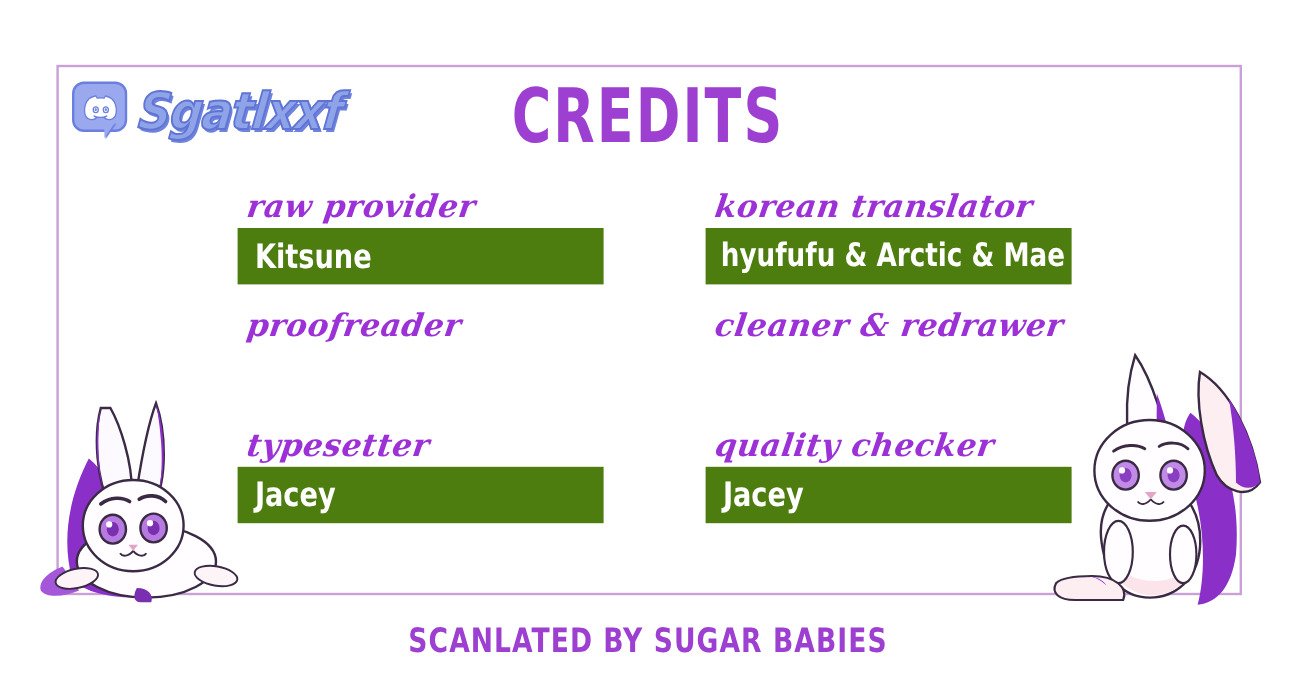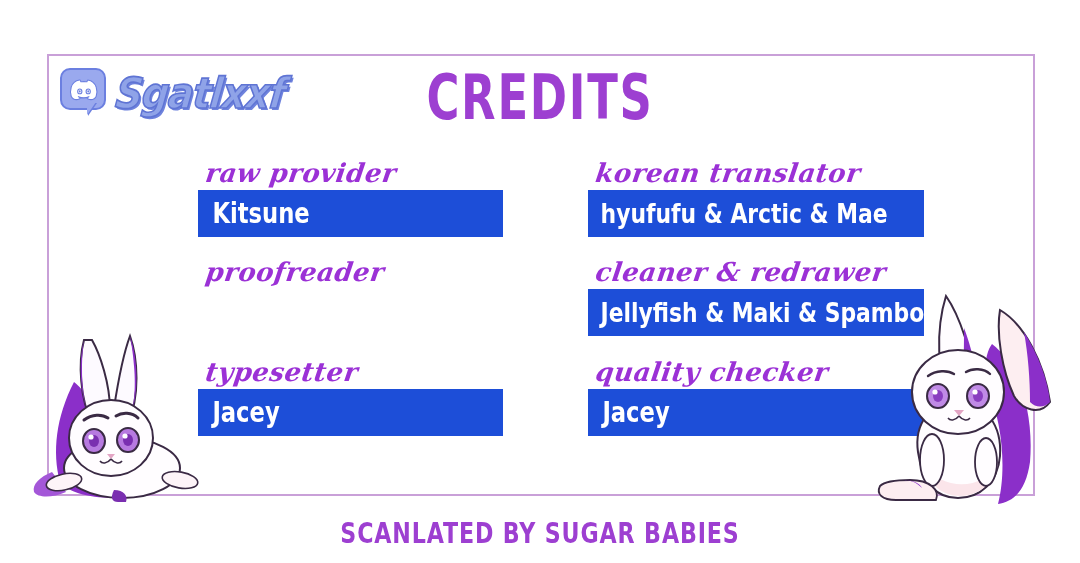--- a/index.html
+++ b/index.html
@@ -117,26 +117,26 @@
     line-height: 1;
     letter-spacing: 0.5px;
     transform: skewX(-8deg);
     transform-origin: left bottom;
     white-space: nowrap;
     margin-left: 6px;
   }
   .name-bar {
     width: 305px;
     height: 47px;
-    background: #1d4ed8;
+    background: #4d7c0f;
     margin-top: 4px;
     display: flex;
     align-items: center;
   }
-  .name-bar.right { width: 336px; }
+  .name-bar.right { width: 305px; }
   .name {
     font-family: "DejaVu Sans Condensed", "Liberation Sans Narrow", "Liberation Sans", sans-serif;
     font-size: 28px;
     font-weight: bold;
     color: #ffffff;
     line-height: 1;
     white-space: nowrap;
     transform: scaleX(0.9);
     transform-origin: left center;
     padding-left: 16px;
@@ -216,23 +216,20 @@
 
     <div class="credit-entry col-right row-1">
       <div class="role">korean translator</div>
       <div class="name-bar right">
         <span class="name wide">hyufufu &amp; Arctic &amp; Mae</span>
       </div>
     </div>
 
     <div class="credit-entry col-right row-2">
       <div class="role">cleaner &amp; redrawer</div>
-      <div class="name-bar right">
-        <span class="name wide">Jellyfish &amp; Maki &amp; Spambo</span>
-      </div>
     </div>
 
     <div class="credit-entry col-right row-3">
       <div class="role">quality checker</div>
       <div class="name-bar right">
         <span class="name">Jacey</span>
       </div>
     </div>
 
   </div>

